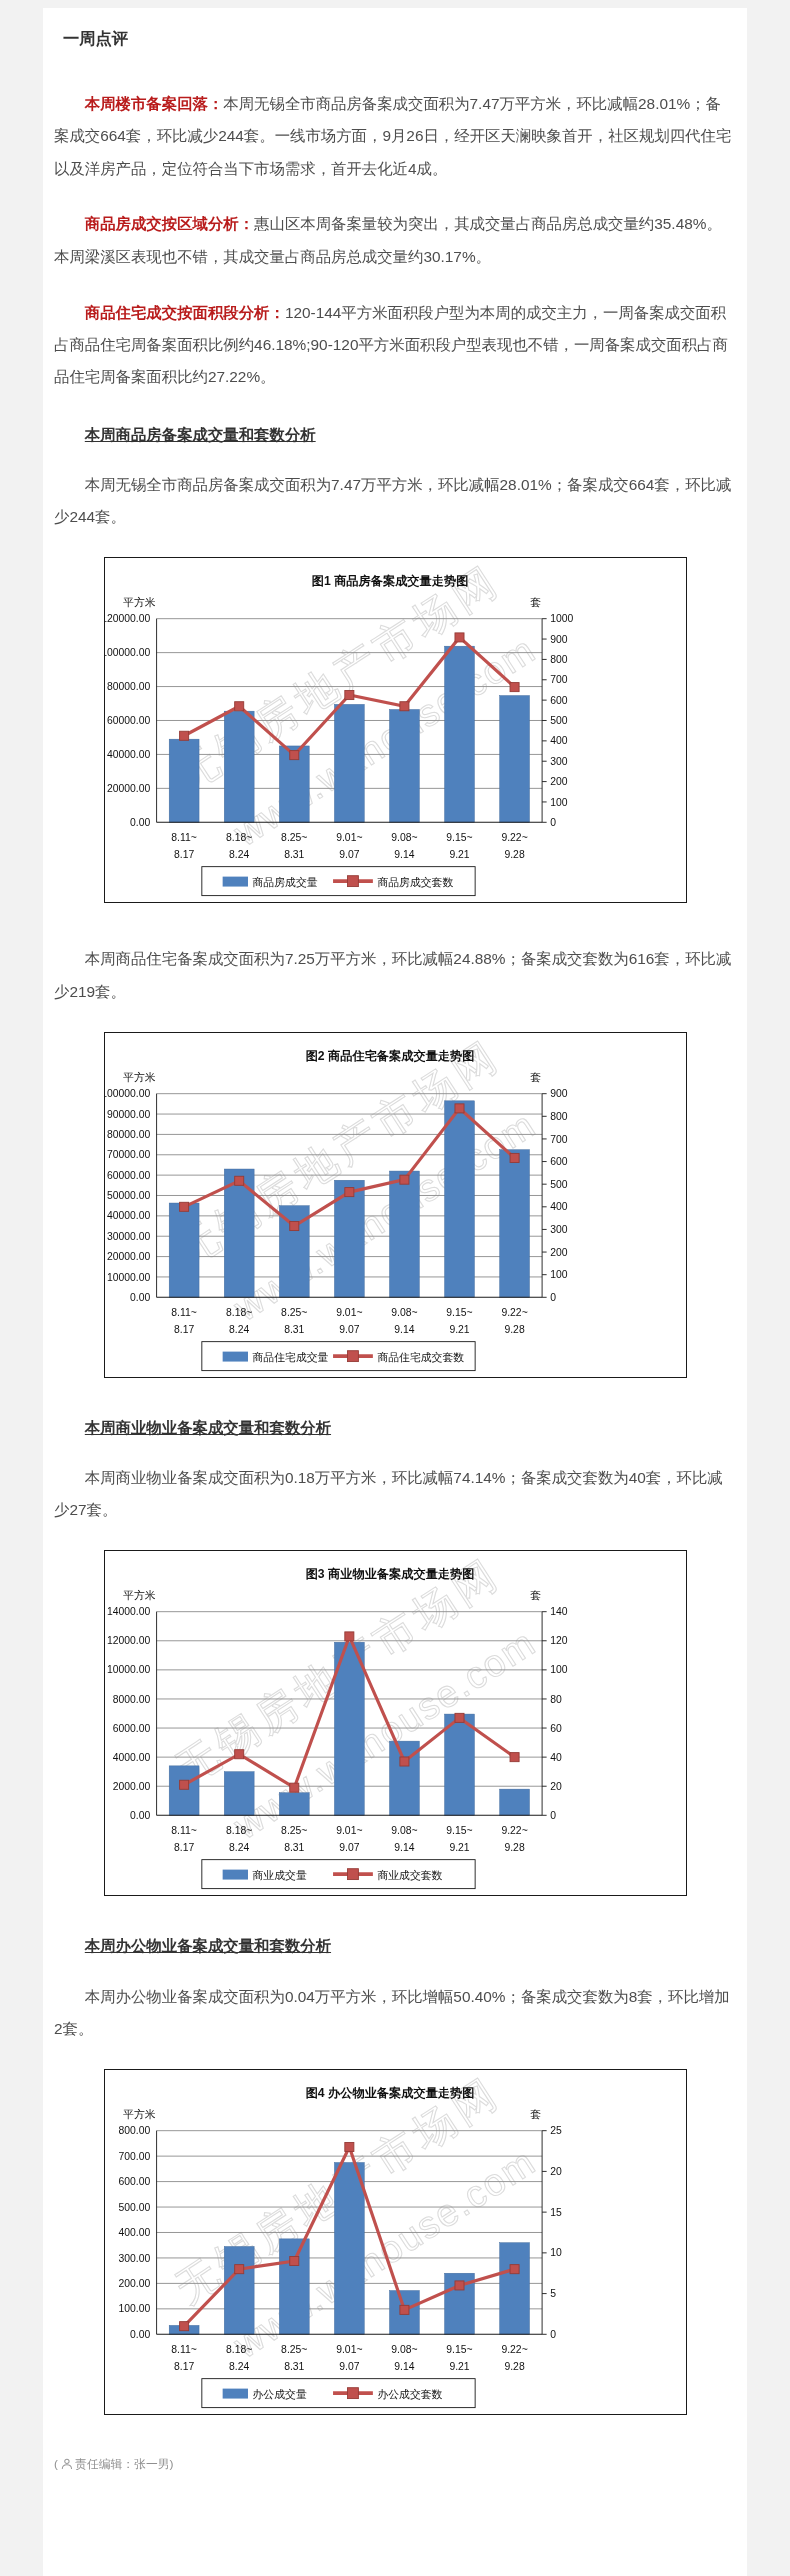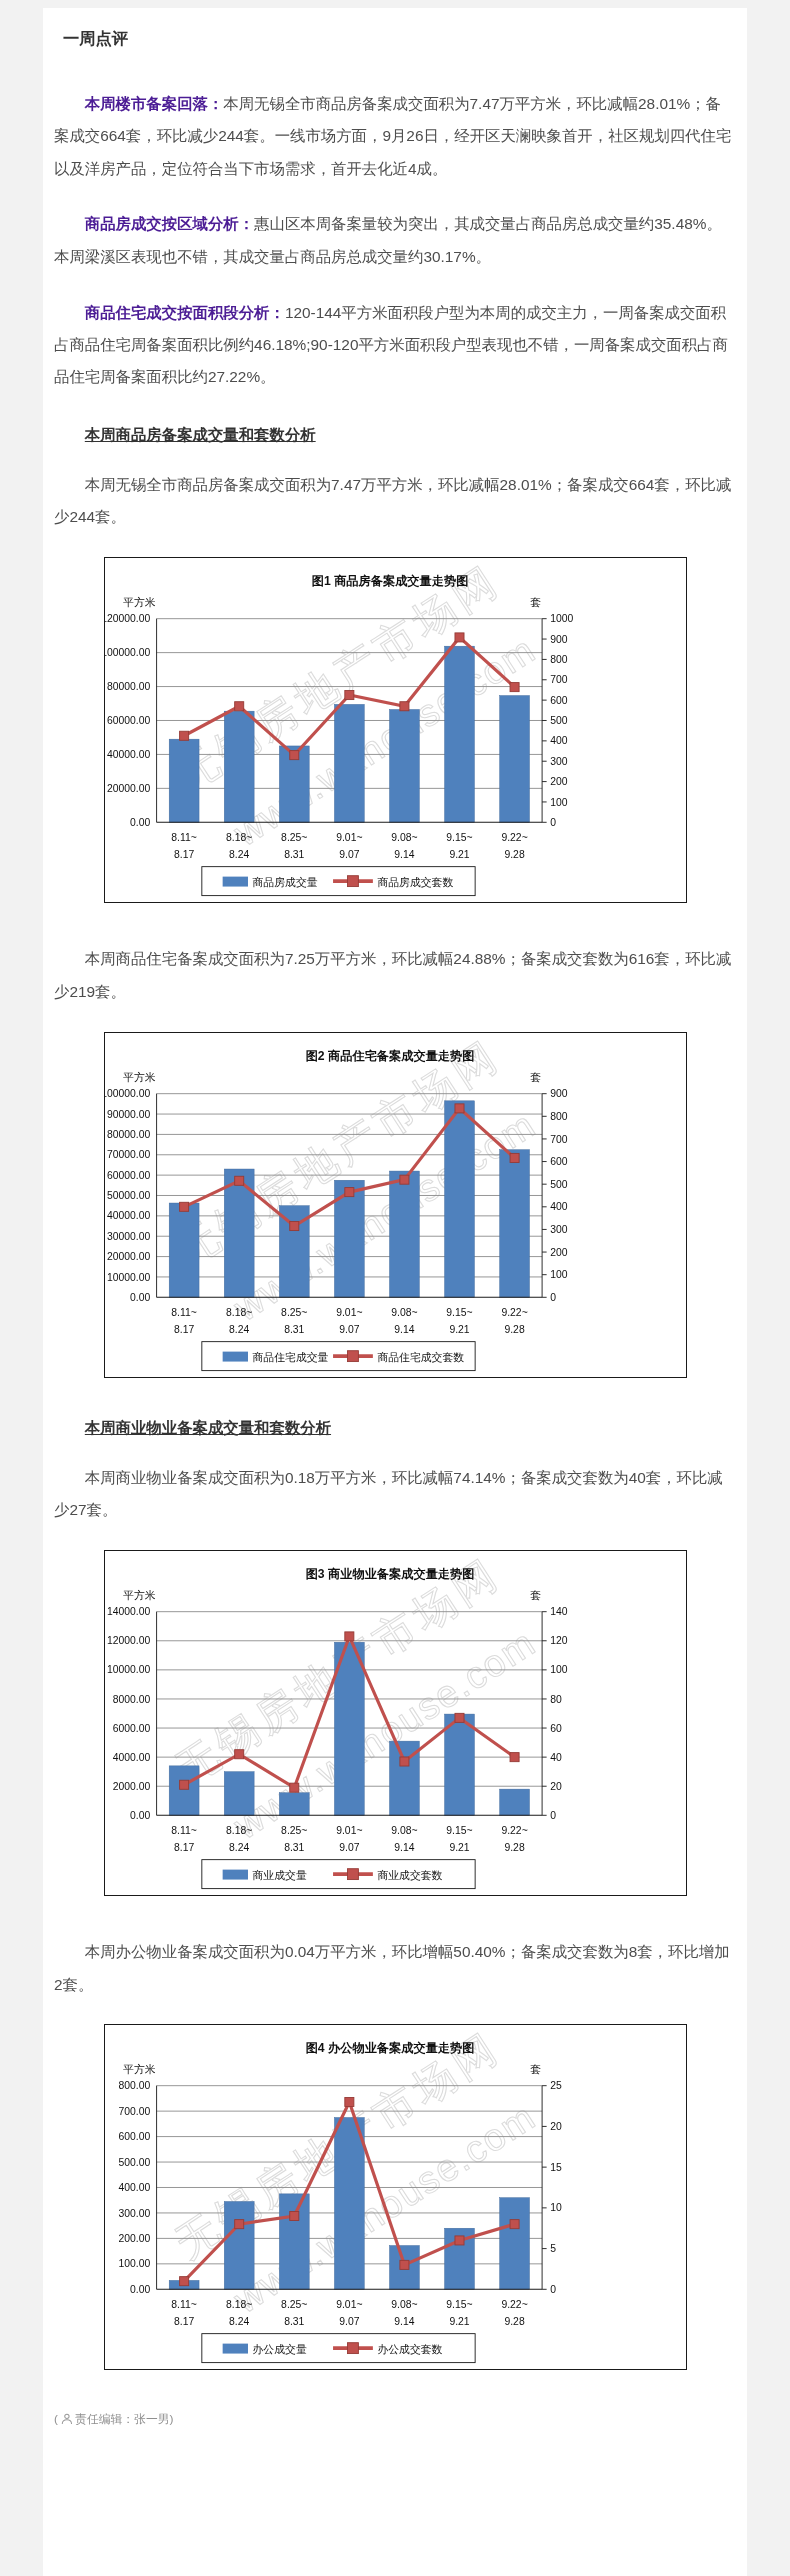--- a/index.html
+++ b/index.html
@@ -23,21 +23,21 @@
     font-weight:bold;
   }
   p.para{
     font-size:15.4px;
     line-height:2.1;
     margin:0 0 23.5px 0;
     text-indent:2em;
     color:#4d4d4d;
   }
   p.para b{
-    color:#4c1d95;
+    color:#b91c1c;
   }
   h2.section-heading{
     font-size:15.4px;
     color:#333333;
     font-weight:bold;
     margin:31px 0 23.5px 0;
     text-indent:2em;
     text-decoration:underline;
   }
   .chart-figure{
@@ -373,20 +373,21 @@
           <rect x="107" y="341" width="302" height="32" fill="#fff" stroke="#1a1a1a" stroke-width="1"></rect>
           <rect x="130" y="352" width="28" height="11" fill="#4f81bd"></rect>
           <text x="163" y="362" font-size="12" fill="#111">商业成交量</text>
           <line x1="252" y1="357" x2="296" y2="357" stroke="#c0504d" stroke-width="4"></line>
           <rect x="268" y="351" width="12" height="12" fill="#c0504d" stroke="#953b36" stroke-width="1"></rect>
           <text x="301" y="362" font-size="12" fill="#111">商业成交套数</text>
         </g>
       </svg>
     </div>
 
+  <h2 class="section-heading">本周办公物业备案成交量和套数分析</h2>
 
   <p class="para"><span>本周办公物业备案成交面积为0.04万平方米，环比增幅50.40%；备案成交套数为8套，环比增加2套。</span></p>
 
   <div class="chart-figure">
       <svg width="581" height="344" viewBox="0 0 642 380" style="font-family: inherit;">
         <g transform="rotate(-33 270 185)">
           <text x="80" y="150" font-size="46" fill="none" stroke="#dcdcdc" stroke-width="1.2" letter-spacing="6">无锡房地产市场网</text>
           <text x="100" y="235" font-size="42" fill="none" stroke="#dcdcdc" stroke-width="1.2" letter-spacing="2">www.wxhouse.com</text>
         </g>
         <text x="315" y="30" text-anchor="middle" font-size="13.5" font-weight="bold" fill="#111">图4  办公物业备案成交量走势图</text>

